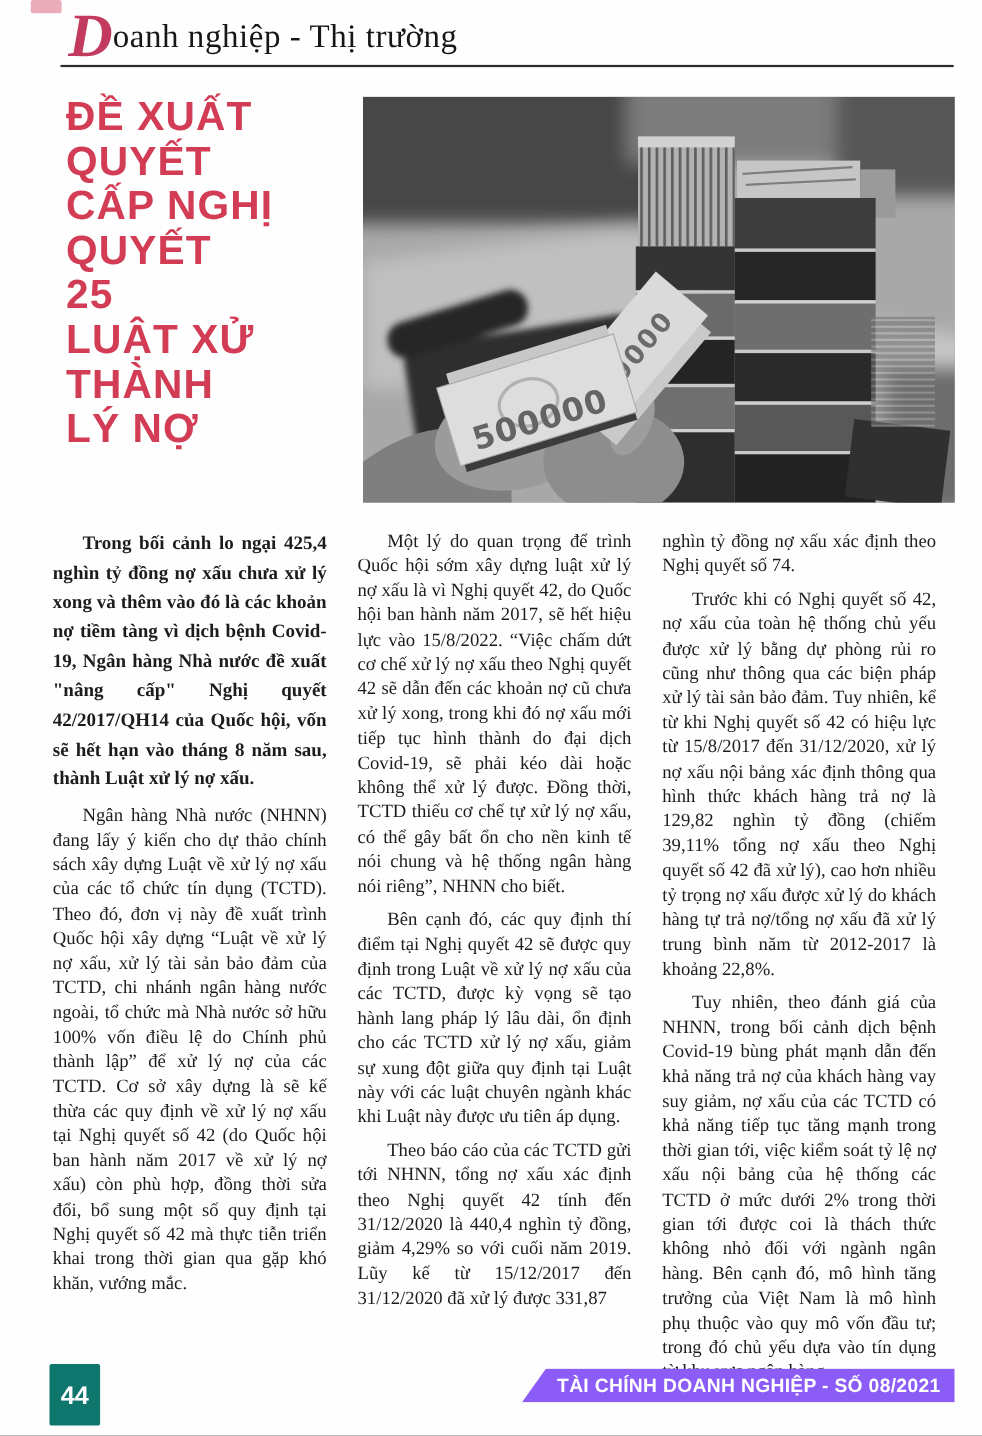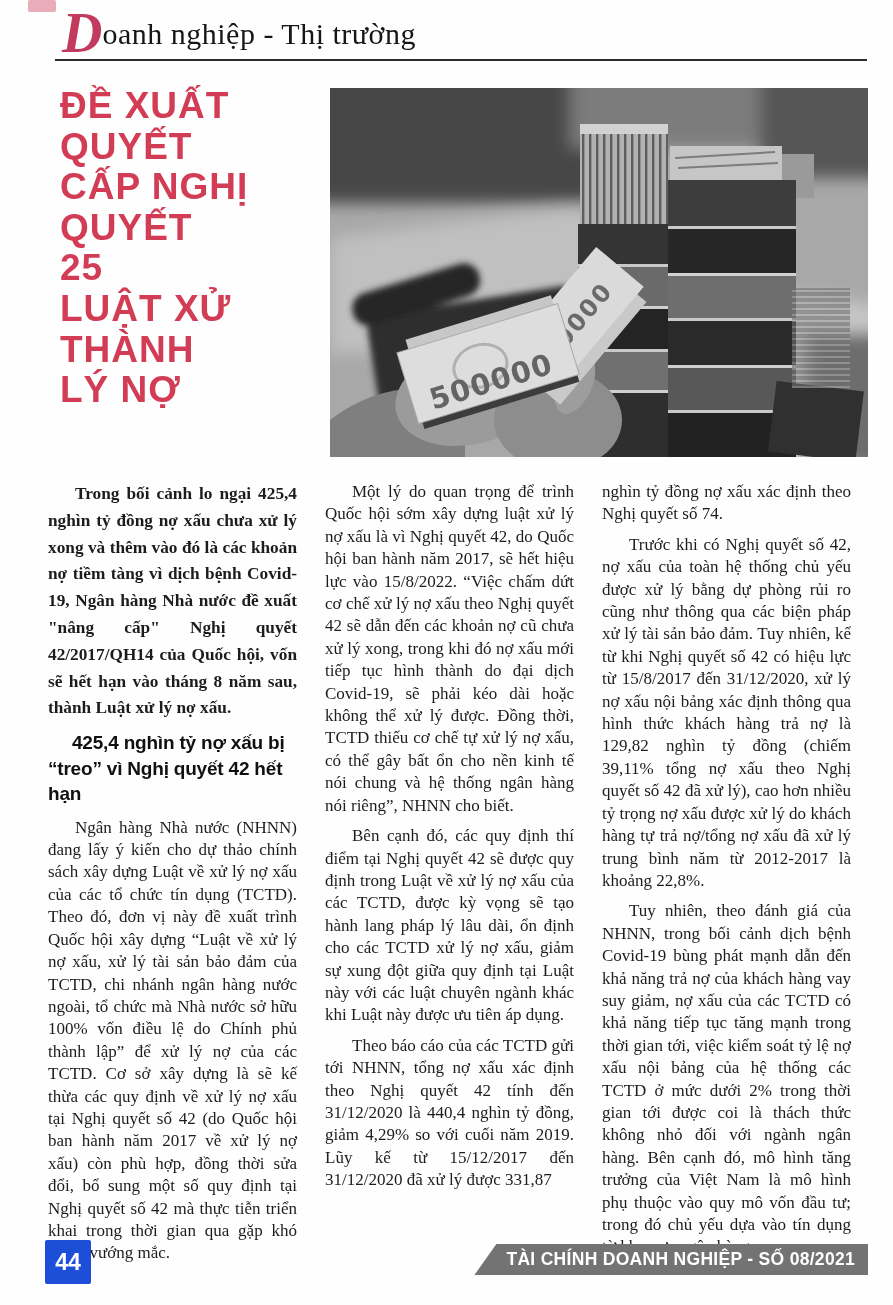--- a/index.html
+++ b/index.html
@@ -29,24 +29,24 @@
   .columns{position:absolute;left:48px;top:481px;width:803px;display:flex;gap:28px;}
   .col{flex:1;min-width:0;font-size:17px;line-height:22.4px;text-align:justify;}
   .col p{margin:0 0 8px;text-indent:27px;}
   .col p.continues{text-indent:0;}
   .lead{font-weight:bold;font-size:17.3px;line-height:26.8px;margin-bottom:13px;}
   .subhead{font-family:"Liberation Sans",sans-serif;font-weight:bold;font-size:19px;
         line-height:25.5px;letter-spacing:-0.2px;text-indent:24px;text-align:left;
         margin:0 0 10px;color:#101010;}
 
   
-  .page-badge{position:absolute;left:45px;top:1240px;width:46px;height:44px;background:#1d4ed8;
+  .page-badge{position:absolute;left:45px;top:1240px;width:46px;height:56px;background:#0f766e;
         color:#fff;font-family:"Liberation Sans",sans-serif;font-weight:bold;font-size:23px;
         display:flex;align-items:center;justify-content:center;border-radius:2px;}
-  .journal-band{position:absolute;right:25px;top:1244px;height:31px;background:#737373;
+  .journal-band{position:absolute;right:25px;top:1244px;height:31px;background:#8b5cf6;
         color:#fff;font-family:"Liberation Sans",sans-serif;font-weight:bold;font-size:17.5px;
         letter-spacing:.3px;display:flex;align-items:center;padding:0 13px 0 32px;
         clip-path:polygon(22px 0,100% 0,100% 100%,0 100%);}
 </style>
 </head>
 <body>
 
 <div class="page">
 
   <div class="scan-artifact"></div>
@@ -154,21 +154,20 @@
           <ellipse cx="150" cy="275" rx="27" ry="21" fill="none" stroke="#b1b1b1" stroke-width="3"></ellipse>
           <text x="92" y="303" font-family="DejaVu Sans, sans-serif" font-size="29" font-weight="bold" fill="#646464" letter-spacing="1">500000</text>
         </g>
       </g>
     </svg>
   </figure>
 
   <main class="columns">
     <section class="col">
       <p class="lead">Trong bối cảnh lo ngại 425,4 nghìn tỷ đồng nợ xấu chưa xử lý xong và thêm vào đó là các khoản nợ tiềm tàng vì dịch bệnh Covid-19, Ngân hàng Nhà nước đề xuất "nâng cấp" Nghị quyết 42/2017/QH14 của Quốc hội, vốn sẽ hết hạn vào tháng 8 năm sau, thành Luật xử lý nợ xấu.</p>
-      <h2 class="subhead">425,4 nghìn tỷ nợ xấu bị “treo” vì Nghị quyết 42 hết hạn</h2>
       <p>Ngân hàng Nhà nước (NHNN) đang lấy ý kiến cho dự thảo chính sách xây dựng Luật về xử lý nợ xấu của các tổ chức tín dụng (TCTD). Theo đó, đơn vị này đề xuất trình Quốc hội xây dựng “Luật về xử lý nợ xấu, xử lý tài sản bảo đảm của TCTD, chi nhánh ngân hàng nước ngoài, tổ chức mà Nhà nước sở hữu 100% vốn điều lệ do Chính phủ thành lập” để xử lý nợ của các TCTD. Cơ sở xây dựng là sẽ kế thừa các quy định về xử lý nợ xấu tại Nghị quyết số 42 (do Quốc hội ban hành năm 2017 về xử lý nợ xấu) còn phù hợp, đồng thời sửa đổi, bổ sung một số quy định tại Nghị quyết số 42 mà thực tiễn triển khai trong thời gian qua gặp khó khăn, vướng mắc.</p>
     </section>
     <section class="col">
       <p>Một lý do quan trọng để trình Quốc hội sớm xây dựng luật xử lý nợ xấu là vì Nghị quyết 42, do Quốc hội ban hành năm 2017, sẽ hết hiệu lực vào 15/8/2022. “Việc chấm dứt cơ chế xử lý nợ xấu theo Nghị quyết 42 sẽ dẫn đến các khoản nợ cũ chưa xử lý xong, trong khi đó nợ xấu mới tiếp tục hình thành do đại dịch Covid-19, sẽ phải kéo dài hoặc không thể xử lý được. Đồng thời, TCTD thiếu cơ chế tự xử lý nợ xấu, có thể gây bất ổn cho nền kinh tế nói chung và hệ thống ngân hàng nói riêng”, NHNN cho biết.</p>
       <p>Bên cạnh đó, các quy định thí điểm tại Nghị quyết 42 sẽ được quy định trong Luật về xử lý nợ xấu của các TCTD, được kỳ vọng sẽ tạo hành lang pháp lý lâu dài, ổn định cho các TCTD xử lý nợ xấu, giảm sự xung đột giữa quy định tại Luật này với các luật chuyên ngành khác khi Luật này được ưu tiên áp dụng.</p>
       <p>Theo báo cáo của các TCTD gửi tới NHNN, tổng nợ xấu xác định theo Nghị quyết 42 tính đến 31/12/2020 là 440,4 nghìn tỷ đồng, giảm 4,29% so với cuối năm 2019. Lũy kế từ 15/12/2017 đến 31/12/2020 đã xử lý được 331,87</p>
     </section>
     <section class="col">
       <p class="continues">nghìn tỷ đồng nợ xấu xác định theo Nghị quyết số 74.</p>
       <p>Trước khi có Nghị quyết số 42, nợ xấu của toàn hệ thống chủ yếu được xử lý bằng dự phòng rủi ro cũng như thông qua các biện pháp xử lý tài sản bảo đảm. Tuy nhiên, kể từ khi Nghị quyết số 42 có hiệu lực từ 15/8/2017 đến 31/12/2020, xử lý nợ xấu nội bảng xác định thông qua hình thức khách hàng trả nợ là 129,82 nghìn tỷ đồng (chiếm 39,11% tổng nợ xấu theo Nghị quyết số 42 đã xử lý), cao hơn nhiều tỷ trọng nợ xấu được xử lý do khách hàng tự trả nợ/tổng nợ xấu đã xử lý trung bình năm từ 2012-2017 là khoảng 22,8%.</p>

